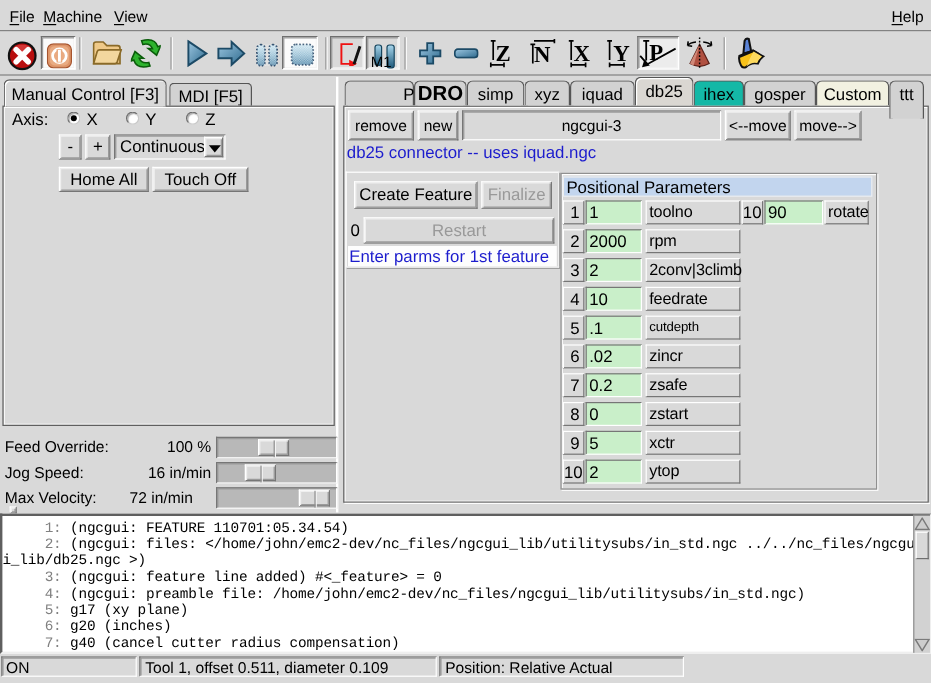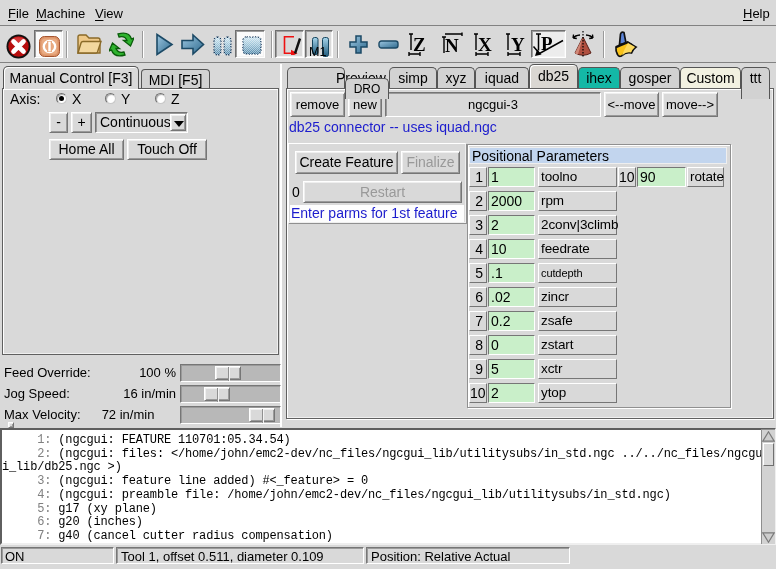--- a/index.html
+++ b/index.html
@@ -209,31 +209,31 @@
     </div>
 </div>
 <span class="a" style="left:4px;top:386px;">Jog Speed:</span>
 <span class="a" style="left:100px;top:386px;width:76px;text-align:right;">16 in/min</span>
 <div class="a sunk" style="left:180px;top:385px;width:101px;height:18px;background:#b8b8b8;">
   <div class="btn" style="left:23px;top:1px;width:26px;height:14px;">
       <span style="position:absolute;left:12px;top:0;width:2px;height:14px;border-left:1px solid #909090;border-right:1px solid #f4f4f4;"></span>
     </div>
 </div>
 <span class="a" style="left:4px;top:407px;">Max Velocity:</span>
-<span class="a" style="left:90px;top:407px;width:76px;text-align:center;">72 in/min</span>
+<span class="a" style="left:108px;top:407px;width:76px;text-align:left;">72 in/min</span>
 <div class="a sunk" style="left:180px;top:406px;width:101px;height:18px;background:#b8b8b8;">
   <div class="btn" style="left:68px;top:1px;width:26px;height:14px;">
       <span style="position:absolute;left:12px;top:0;width:2px;height:14px;border-left:1px solid #909090;border-right:1px solid #f4f4f4;"></span>
     </div>
 </div>
 <div class="btn" style="left:8px;top:422px;width:6px;height:6px;"></div>
 
 <div class="a" id="rtabs" style="z-index:3;">
     <div style="position:absolute;left:287px;top:67px;width:58px;height:21px;background:#d2d2d2;border:1px solid #555;border-bottom:none;border-radius:5px 5px 0 0;text-align:left;line-height:20px;font-size:14px;padding-left:48px;">Preview</div>
-    <div style="position:absolute;left:345px;top:78px;width:44px;height:21px;background:#d2d2d2;border:1px solid #555;border-bottom:none;border-radius:5px 5px 0 0;text-align:center;line-height:20px;font-size:12px;">DRO</div>
+    <div style="position:absolute;left:345px;top:67px;width:44px;height:21px;background:#d2d2d2;border:1px solid #555;border-bottom:none;border-radius:5px 5px 0 0;text-align:center;line-height:20px;font-size:17px;font-weight:bold;">DRO</div>
     <div style="position:absolute;left:389px;top:67px;width:48px;height:21px;background:#d2d2d2;border:1px solid #555;border-bottom:none;border-radius:5px 5px 0 0;text-align:center;line-height:20px;font-size:14px;">simp</div>
     <div style="position:absolute;left:437px;top:67px;width:38px;height:21px;background:#d2d2d2;border:1px solid #555;border-bottom:none;border-radius:5px 5px 0 0;text-align:center;line-height:20px;font-size:14px;">xyz</div>
     <div style="position:absolute;left:475px;top:67px;width:54px;height:21px;background:#d2d2d2;border:1px solid #555;border-bottom:none;border-radius:5px 5px 0 0;text-align:center;line-height:20px;font-size:14px;">iquad</div>
     <div style="position:absolute;left:529px;top:64px;width:49px;height:24px;background:#dad7d2;border:1px solid #555;border-bottom:none;border-radius:5px 5px 0 0;box-shadow:inset 1px 1px 0 #fff;text-align:center;line-height:23px;font-size:14px;z-index:3;">db25</div>
     <div style="position:absolute;left:578px;top:67px;width:42px;height:21px;background:#14b8a6;border:1px solid #555;border-bottom:none;border-radius:5px 5px 0 0;text-align:center;line-height:20px;font-size:14px;">ihex</div>
     <div style="position:absolute;left:620px;top:67px;width:60px;height:21px;background:#d2d2d2;border:1px solid #555;border-bottom:none;border-radius:5px 5px 0 0;text-align:center;line-height:20px;font-size:14px;">gosper</div>
     <div style="position:absolute;left:680px;top:67px;width:61px;height:21px;background:#f2f1e1;border:1px solid #555;border-bottom:none;border-radius:5px 5px 0 0;text-align:center;line-height:20px;font-size:14px;">Custom</div>
     <div style="position:absolute;left:741px;top:67px;width:29px;height:32px;background:#d2d2d2;border:1px solid #555;border-bottom:none;border-radius:5px 5px 0 0;text-align:center;line-height:20px;font-size:14px;">ttt</div>
   </div>
 <div class="a" style="left:286px;top:88px;width:488px;height:331px;background:#d9d9d9;border:1px solid #606060;box-shadow:inset 1px 1px 0 #fff, inset -1px -1px 0 #efefef;"></div>

